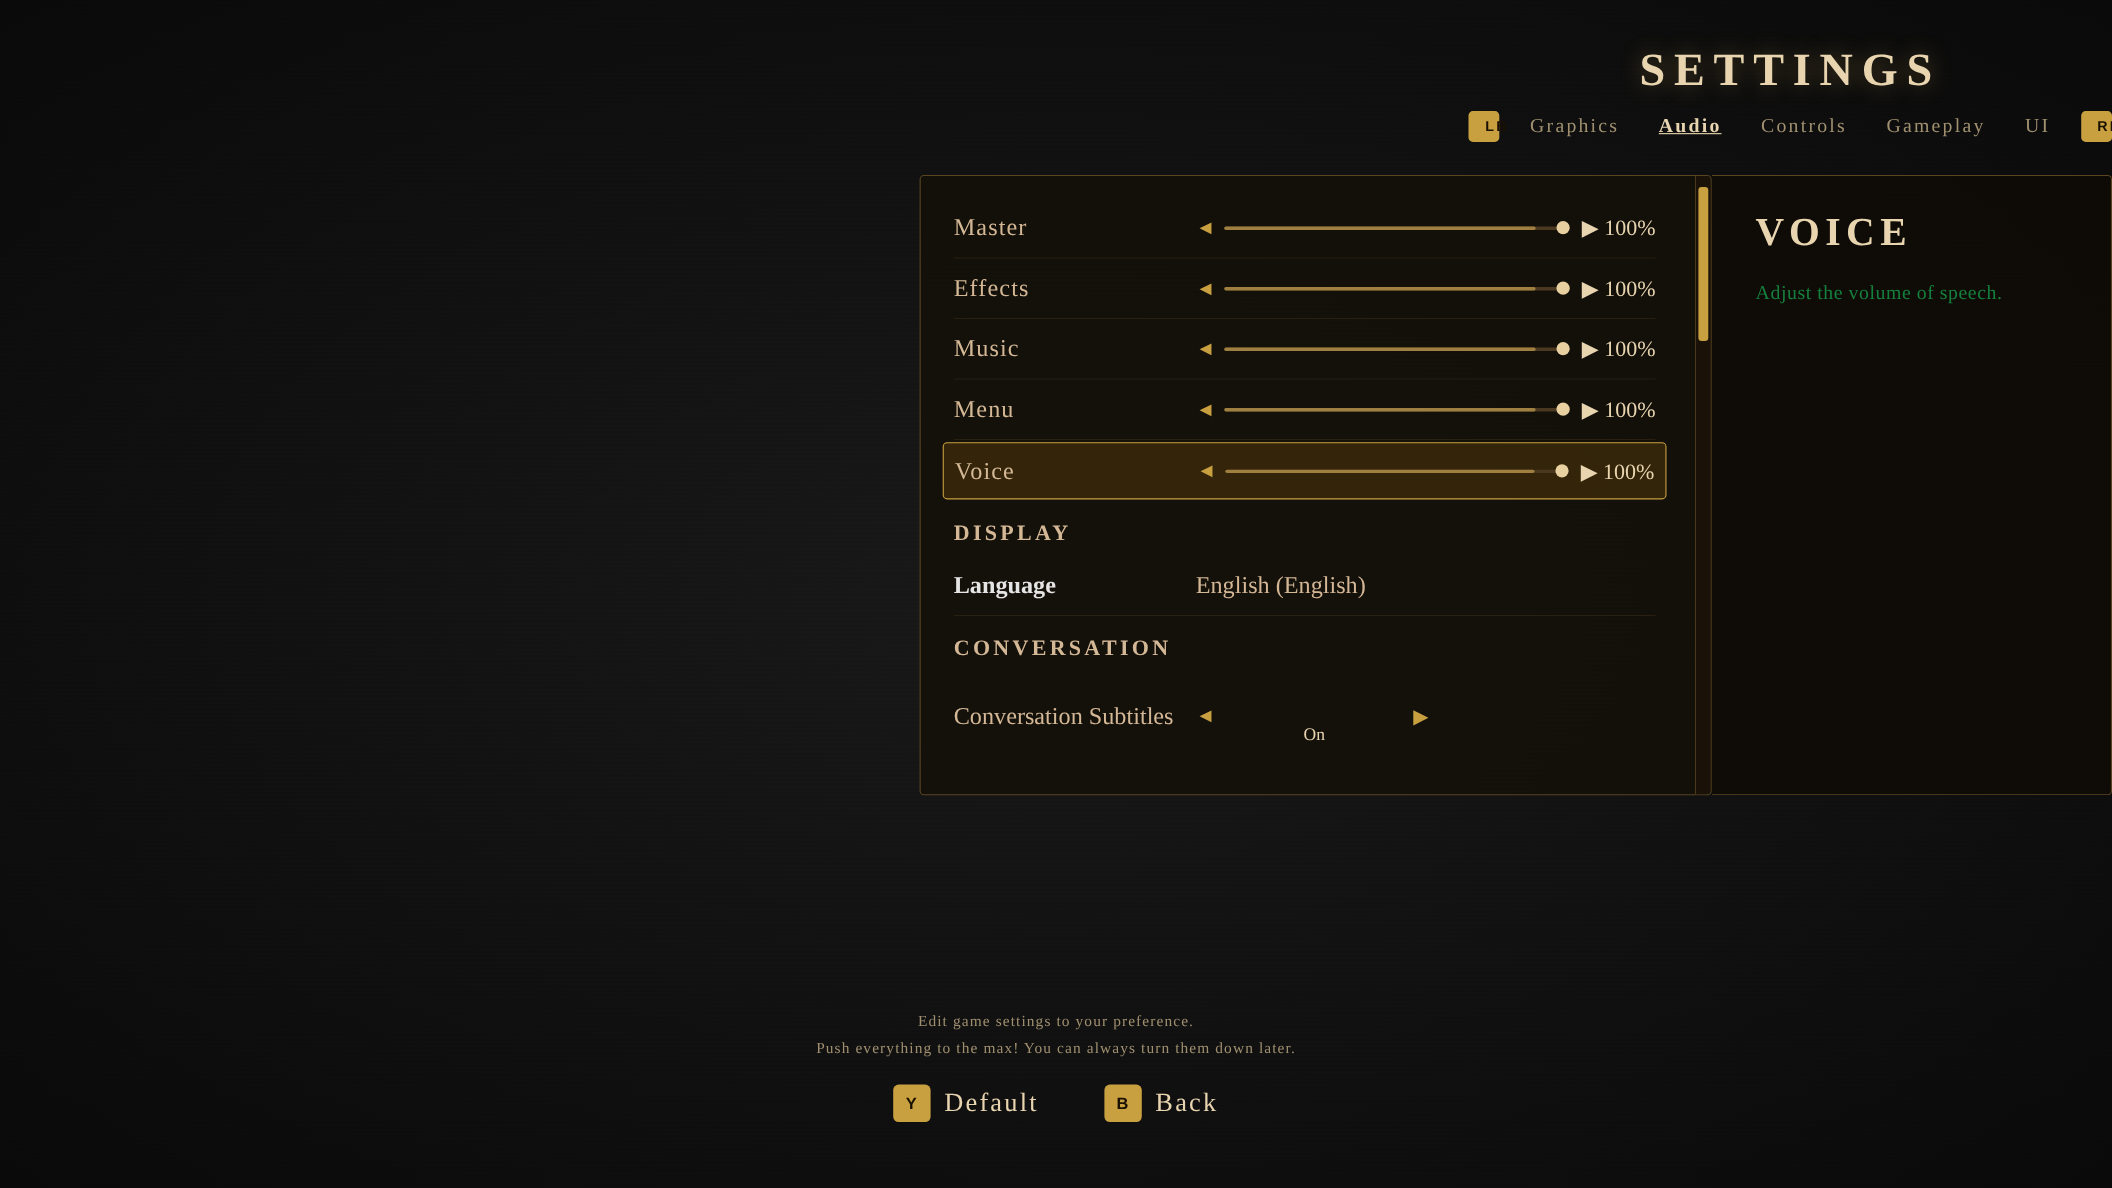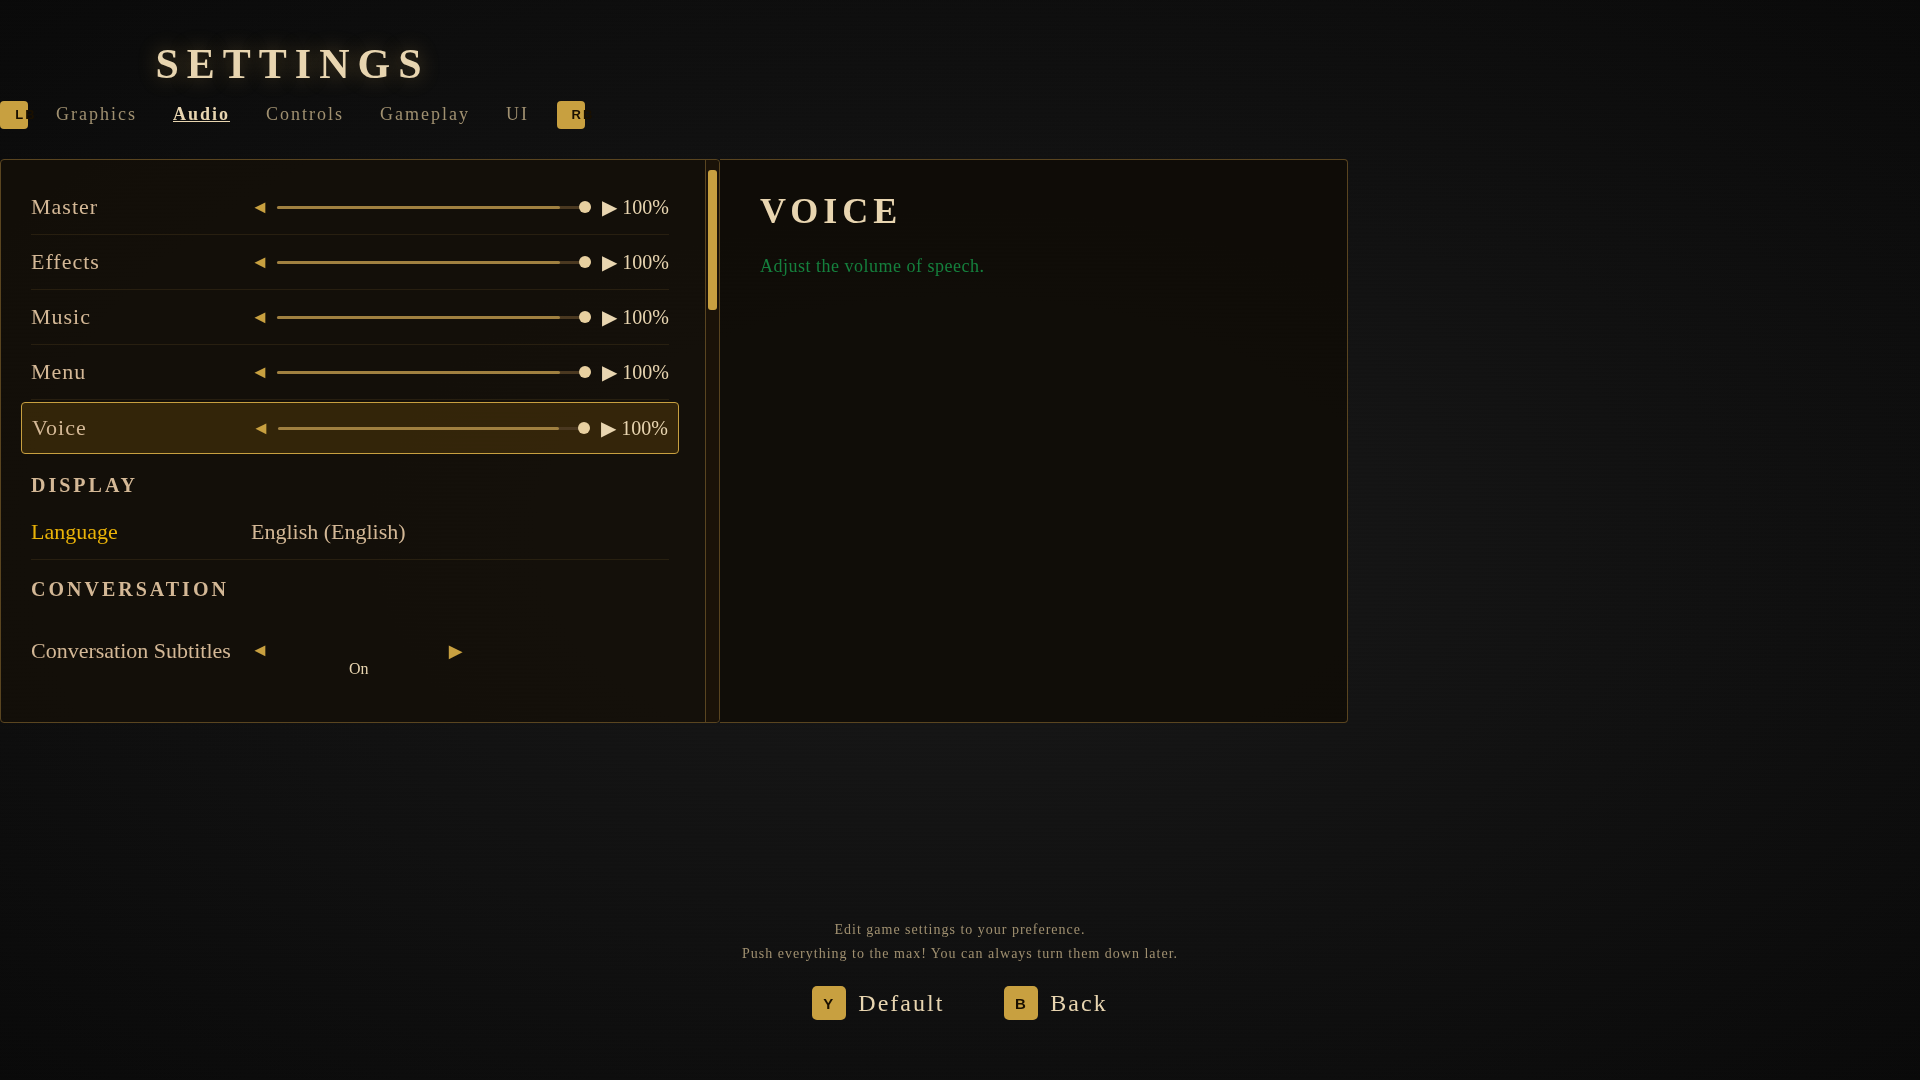--- a/index.html
+++ b/index.html
@@ -31,21 +31,21 @@
       z-index: 0;
     }
 
     .page {
       position: relative;
       z-index: 1;
       width: 1920px;
       height: 1080px;
       display: flex;
       flex-direction: column;
-      align-items: flex-start;
+      align-items: flex-end;
     }
 
     
     .header {
       margin-top: 40px;
       display: flex;
       flex-direction: column;
       align-items: center;
       gap: 12px;
     }
@@ -93,21 +93,21 @@
       border-radius: 4px;
       font-family: sans-serif;
       padding-left: 24px;
     }
 
     
     .main-content {
       display: flex;
       gap: 0;
       margin-top: 30px;
-      width: 1348px;
+      width: 1084px;
       border-radius: 26px;
     }
 
     
     .left-panel {
       width: 720px;
       background: rgba(20, 15, 8, 0.85);
       border: 1px solid #5a4520;
       border-radius: 4px;
       padding: 20px 30px 30px;
@@ -226,21 +226,22 @@
     .language-row {
       display: flex;
       align-items: center;
       padding: 14px 0;
       border-bottom: 1px solid rgba(90, 69, 32, 0.3);
     }
 
     .language-label {
       flex: 0 0 220px;
       font-size: 22px;
-      color: #eab308;
+      color: #e5e5e5;
+      font-weight: bold;
     }
 
     .language-value {
       font-size: 22px;
       color: #d4b896;
     }
 
     
     .subtitle-row {
       display: flex;

